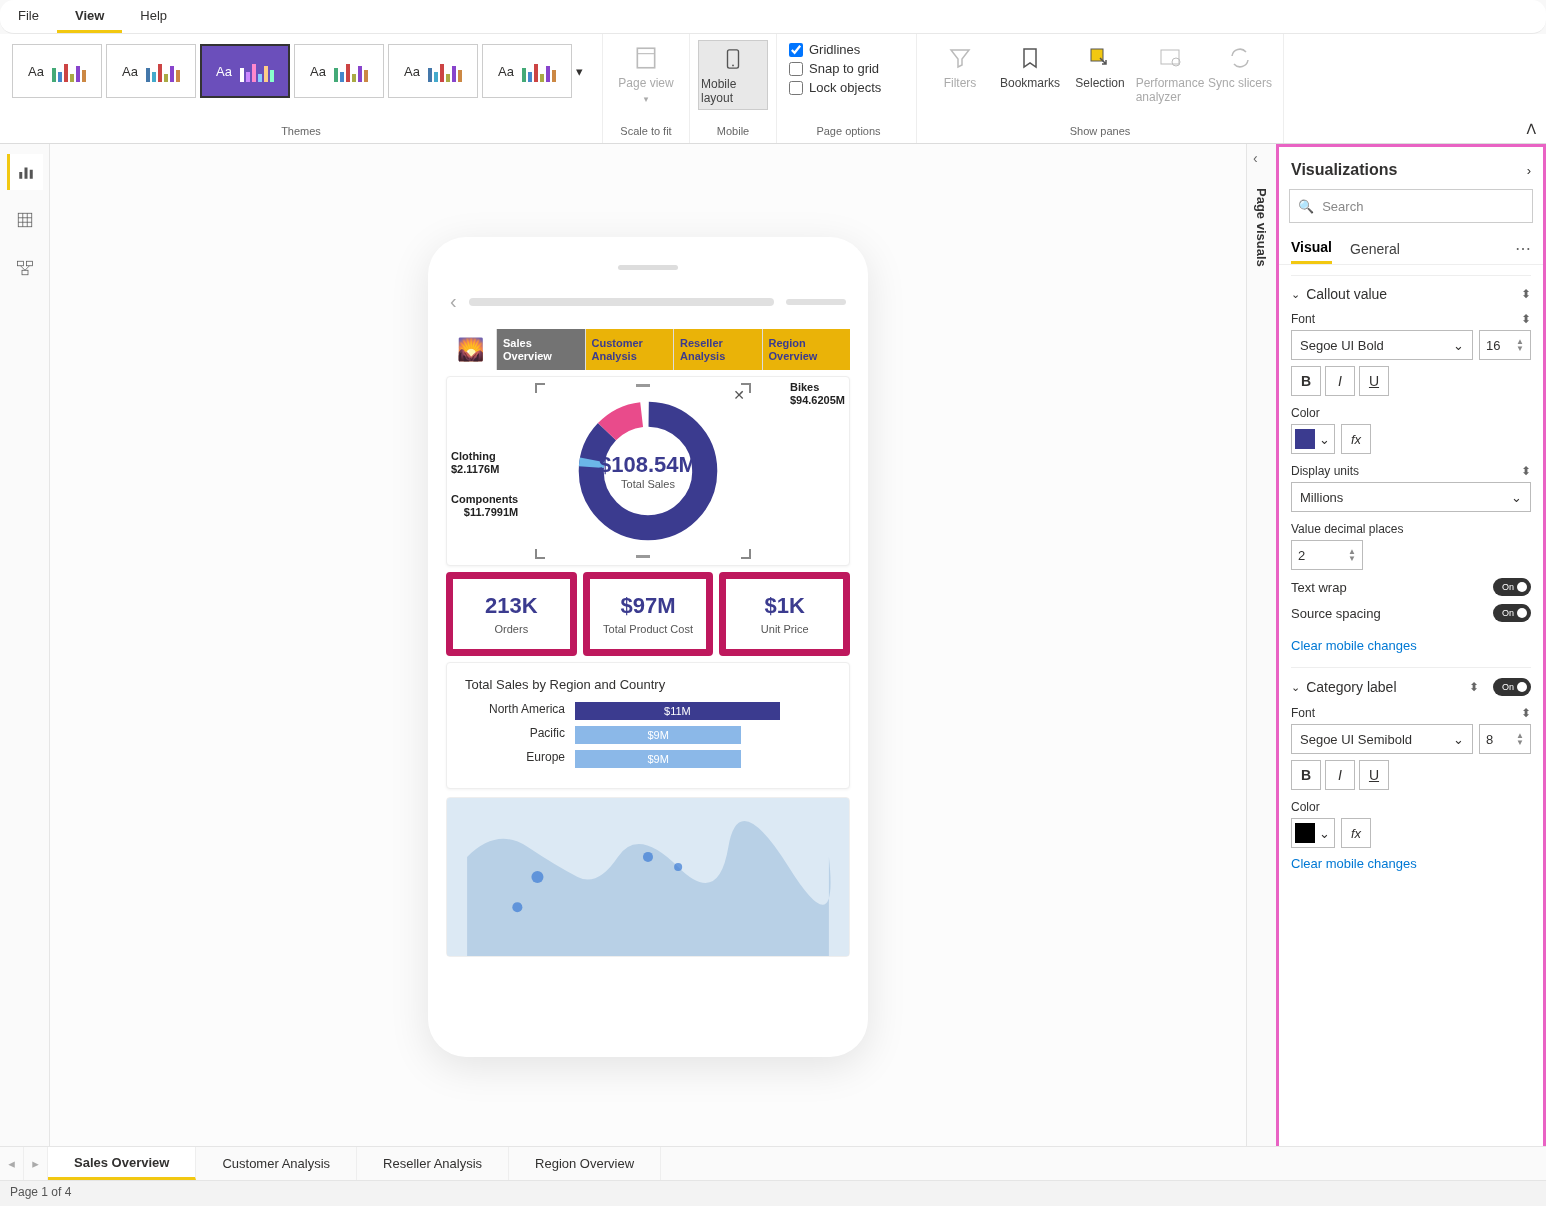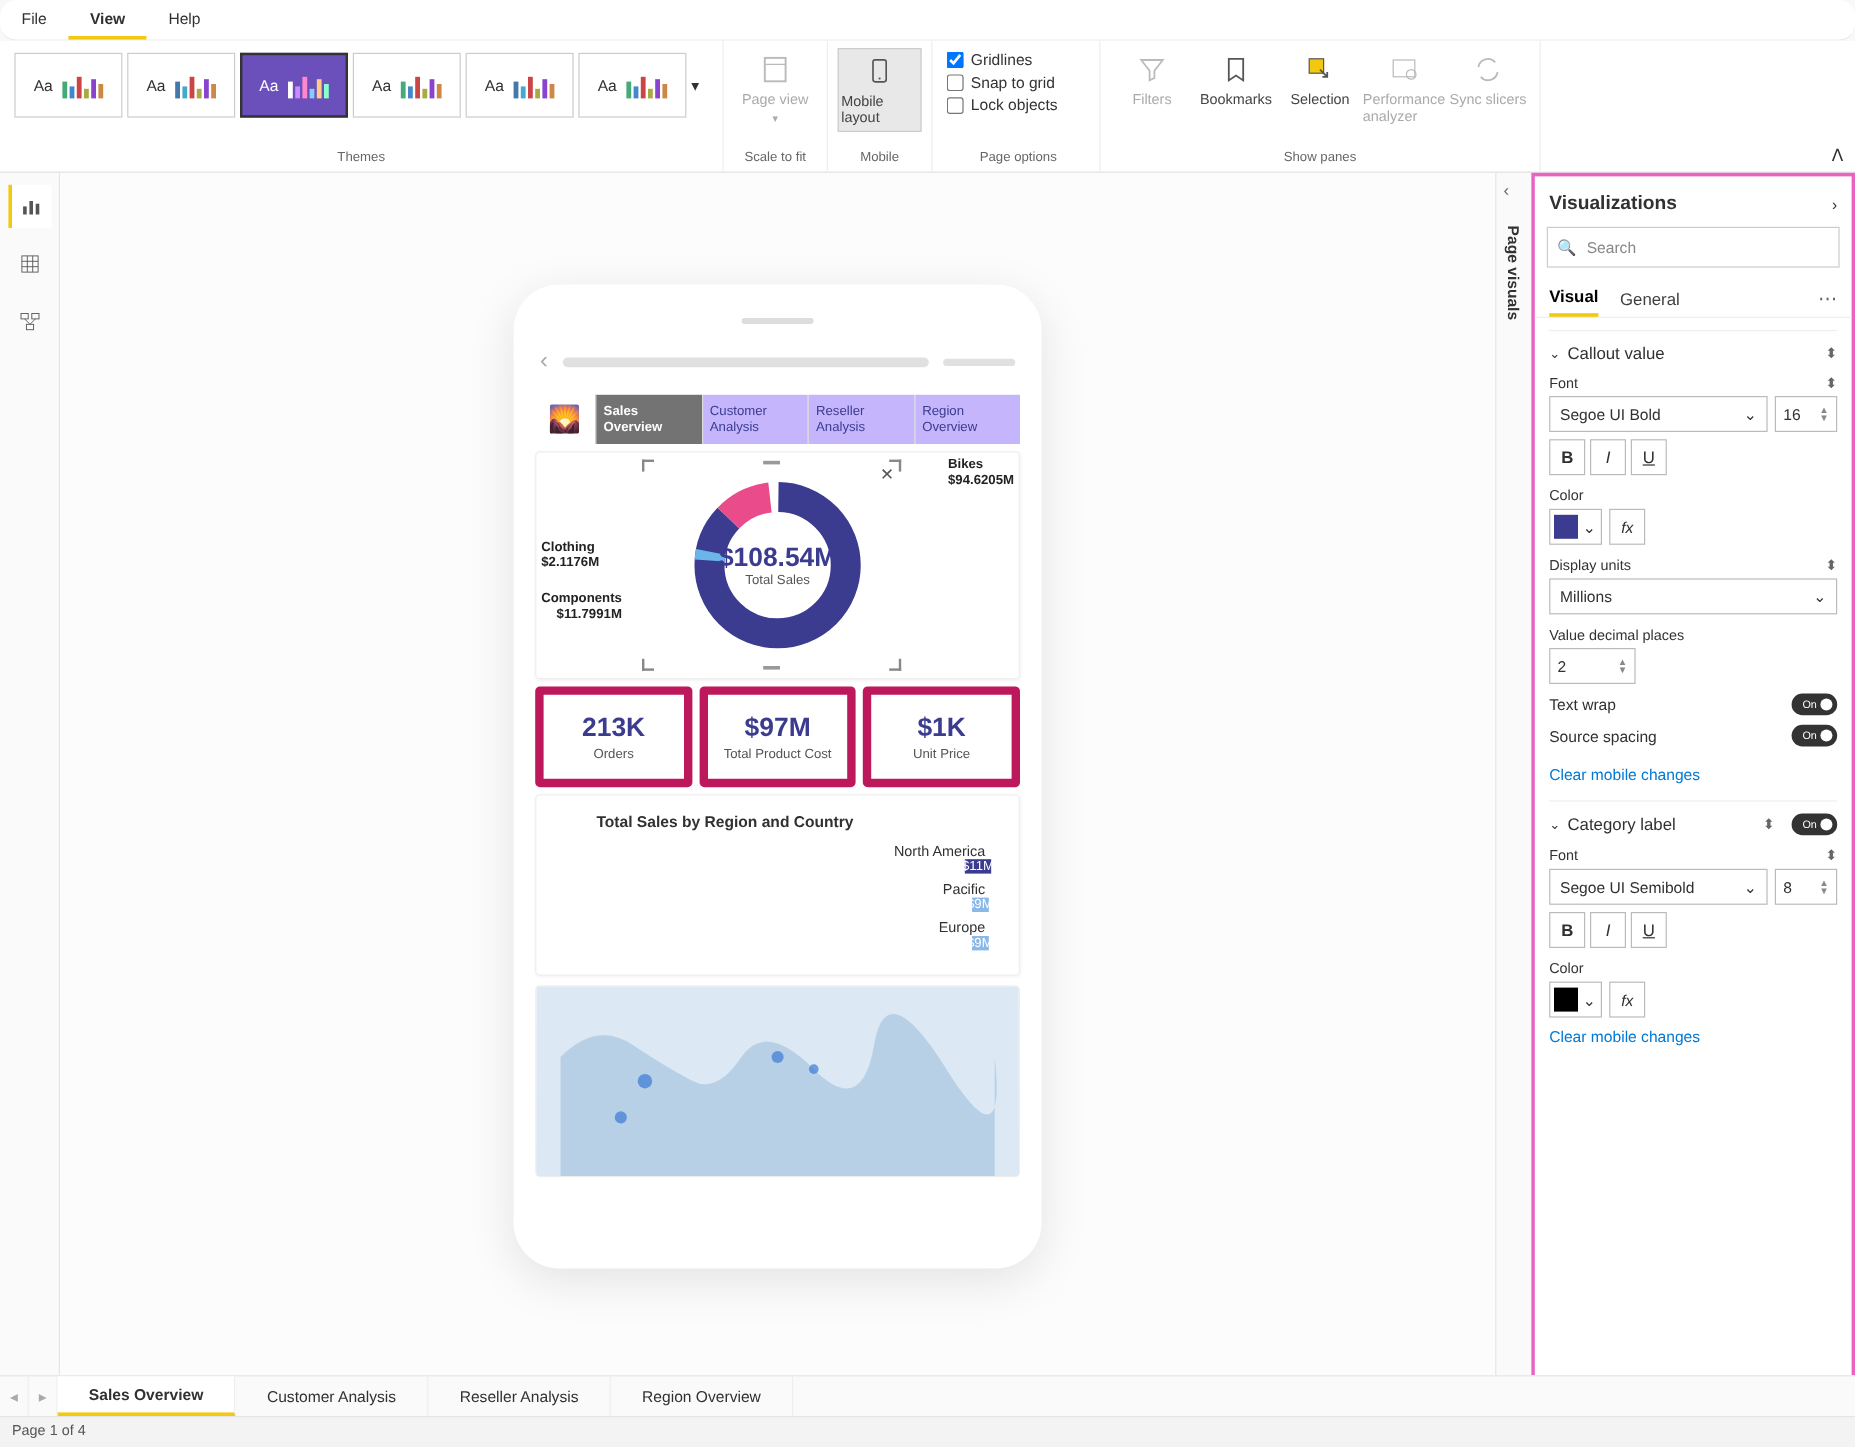--- a/index.html
+++ b/index.html
@@ -35,21 +35,21 @@
 .left-rail .rail-btn.active { border-left: 3px solid #f2c811; background: #fff; }
 
 .canvas { flex: 1; background: #fcfcfc; display: flex; align-items: center; justify-content: center; position: relative; }
 .phone { width: 440px; height: 820px; background: #fff; border-radius: 38px; box-shadow: 0 10px 40px rgba(0,0,0,0.1); padding: 28px 18px 18px; position: relative; }
 .phone .speaker { width: 60px; height: 5px; background: #ddd; border-radius: 3px; margin: 0 auto 12px; }
 .phone-header { display: flex; align-items: center; gap: 12px; padding: 8px 4px 16px; }
 .phone-header .back { color: #aaa; font-size: 20px; }
 .phone-header .tline { flex: 1; height: 8px; background: #e0e0e0; border-radius: 4px; }
 .phone-tabs { display: flex; background: #f5f5f8; border-radius: 2px; }
 .phone-tabs .logo { width: 50px; background: #fff; display: flex; align-items: center; justify-content: center; font-size: 22px; }
-.phone-tab { flex: 1; padding: 8px 6px; font-size: 11px; text-align: left; border-left: 1px solid #ddd; cursor: pointer; color: #3b3b8f; background: #c4b5fd; }
+.phone-tab { flex: 1; padding: 8px 6px; font-size: 11px; text-align: left; border-left: 1px solid #ddd; cursor: pointer; color: #3b3b8f; background: #eab308; font-weight: bold; }
 .phone-tab.active { background: #737373; color: #fff; font-weight: 600; }
 .phone-tab div { line-height: 1.15; }
 
 .card { background: #fff; border: 1px solid #eee; border-radius: 4px; margin-top: 6px; box-shadow: 0 1px 3px rgba(0,0,0,0.05); }
 .donut-card { display: flex; align-items: center; justify-content: center; padding: 14px; position: relative; height: 190px; }
 .donut-card .sel-handles { position: absolute; top: 8px; left: 90px; right: 100px; bottom: 8px; border: 1px dashed transparent; }
 .sel-handles::before, .sel-handles::after { content: ""; position: absolute; width: 14px; height: 3px; background: #999; }
 .sel-handles::before { top: -2px; left: 50%; transform: translateX(-50%); }
 .sel-handles::after { bottom: -2px; left: 50%; transform: translateX(-50%); }
 .corner { position: absolute; width: 10px; height: 10px; border: 2px solid #888; }
@@ -65,22 +65,22 @@
 .donut-center .lbl { font-size: 11px; color: #555; }
 .donut-label { position: absolute; font-size: 11px; font-weight: 600; color: #222; line-height: 1.2; }
 .donut-label .amt { font-weight: 700; }
 
 .kpi-row { display: flex; gap: 6px; margin-top: 6px; }
 .kpi { flex: 1; background: #fff; border: 7px solid #be185d; border-radius: 4px; padding: 14px 8px; text-align: center; }
 .kpi .v { font-size: 22px; font-weight: 700; color: #3b3b8f; }
 .kpi .l { font-size: 11px; color: #555; margin-top: 4px; }
 
 .bar-card { padding: 14px 18px; }
-.bar-card .title { font-size: 13px; font-weight: 700; margin-bottom: 10px; margin-left: 32px; }
-.bar-row { display: flex; align-items: flex-end; margin: 6px 0; flex-direction: column; }
+.bar-card .title { font-size: 13px; font-weight: 400; margin-bottom: 10px; }
+.bar-row { display: flex; align-items: flex-start; margin: 6px 0; }
 .bar-row .cat { width: 110px; font-size: 12px; text-align: right; padding-right: 10px; }
 .bar-row .track { flex: 1; height: 18px; position: relative; }
 .bar-row .bar { height: 100%; display: flex; align-items: center; justify-content: center; color: #fff; font-size: 11px; }
 
 .map-card { margin-top: 8px; height: 160px; background: linear-gradient(180deg, #eaf1f8, #d4e3f0); border: 1px solid #eee; border-radius: 4px; position: relative; overflow: hidden; }
 .map-card svg { width: 100%; height: 100%; }
 
 
 .collapsed-strip { width: 30px; background: #fafafa; border-left: 1px solid #e5e5e5; display: flex; align-items: flex-start; justify-content: center; padding-top: 20px; position: relative; }
 .collapsed-strip .chev { position: absolute; top: 6px; left: 6px; font-size: 14px; color: #666; cursor: pointer; }

